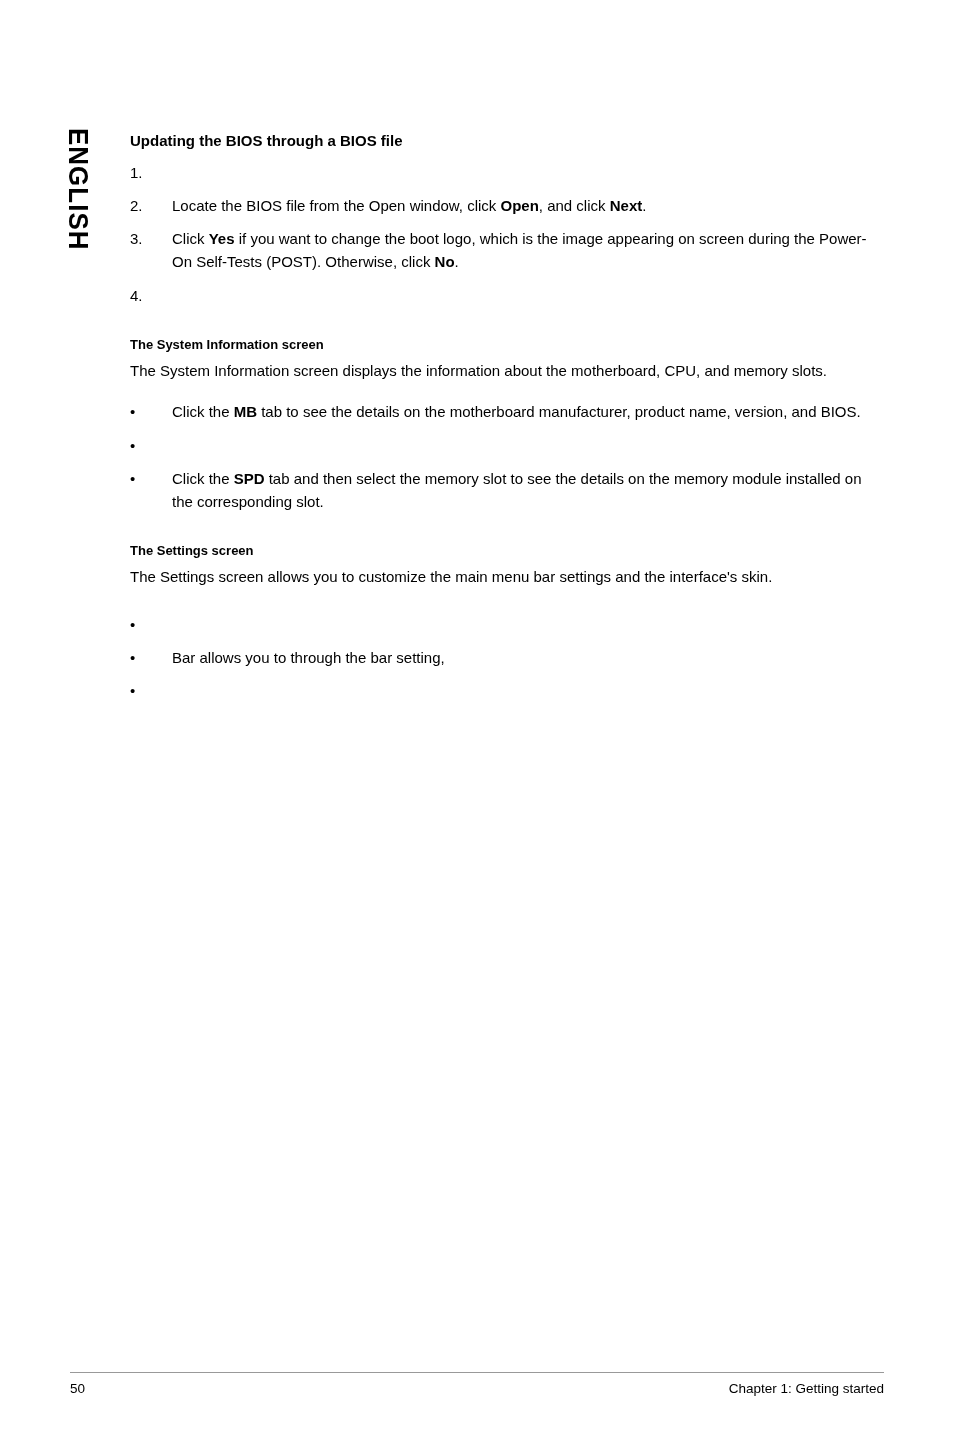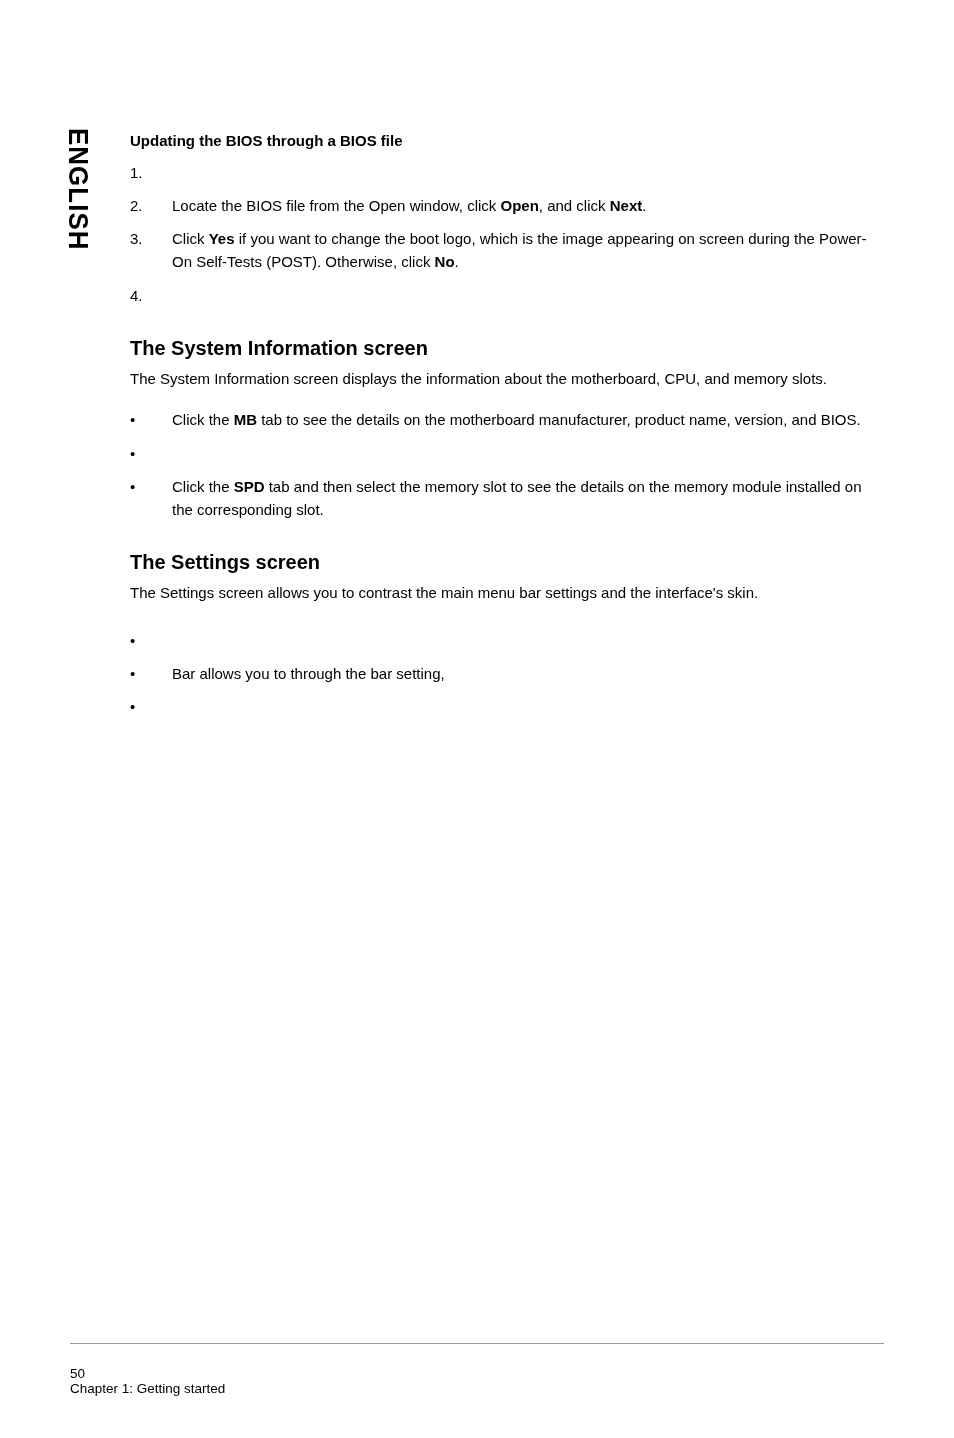--- a/index.html
+++ b/index.html
@@ -18,33 +18,32 @@
   }
   .content { width: 100%; }
   .para { font-size: 15px; line-height: 1.5; margin-bottom: 8px; }
   .bold { font-weight: bold; }
   ol.numbered { list-style: none; padding: 0; margin: 6px 0 30px 0; }
   ol.numbered li { display: flex; font-size: 15px; line-height: 1.55; margin-bottom: 10px; }
   ol.numbered li .num { width: 42px; flex-shrink: 0; }
   ul.bullets { list-style: none; padding: 0; margin: 6px 0 30px 0; }
   ul.bullets li { display: flex; font-size: 15px; line-height: 1.55; margin-bottom: 10px; }
   ul.bullets li .dot { width: 42px; flex-shrink: 0; }
-  h2.section { font-size: 20px; font-weight: bold; margin: 28px 0 8px 0; }
+  h2.section { font-size: 13px; font-weight: bold; margin: 28px 0 8px 0; }
   .footer {
     position: absolute;
     bottom: 42px;
     left: 70px;
     right: 70px;
     border-top: 1.5px solid #999;
-    padding-top: 22px;
+    padding-top: 8px;
     display: flex;
     justify-content: space-between;
     font-size: 13.5px;
     color: #000;
-    flex-direction: column;
   }
   .ftxt { padding-left: 0; }
 </style>
 </head>
 <body>
 
 <div class="page">
   <div class="side-tab">ENGLISH</div>
 
   <div class="content">
@@ -87,21 +86,21 @@
       </li>
       <li>
         <span class="dot">•</span>
         <span>
           <span>Click the </span><span class="bold">SPD</span><span> tab and then select the memory slot to see the details on the memory module installed on the corresponding slot.</span>
         </span>
       </li>
     </ul>
 
     <h2 class="section">The Settings screen</h2>
-    <p class="para">The Settings screen allows you to contrast the main menu bar settings and the interface's skin.</p>
+    <p class="para">The Settings screen allows you to customize the main menu bar settings and the interface's skin.</p>
 
     <ul class="bullets" style="margin-top:24px;">
       <li>
         <span class="dot">•</span>
       </li>
       <li>
         <span class="dot">•</span>
         <span>Bar allows you to through the bar setting,</span>
       </li>
       <li>

